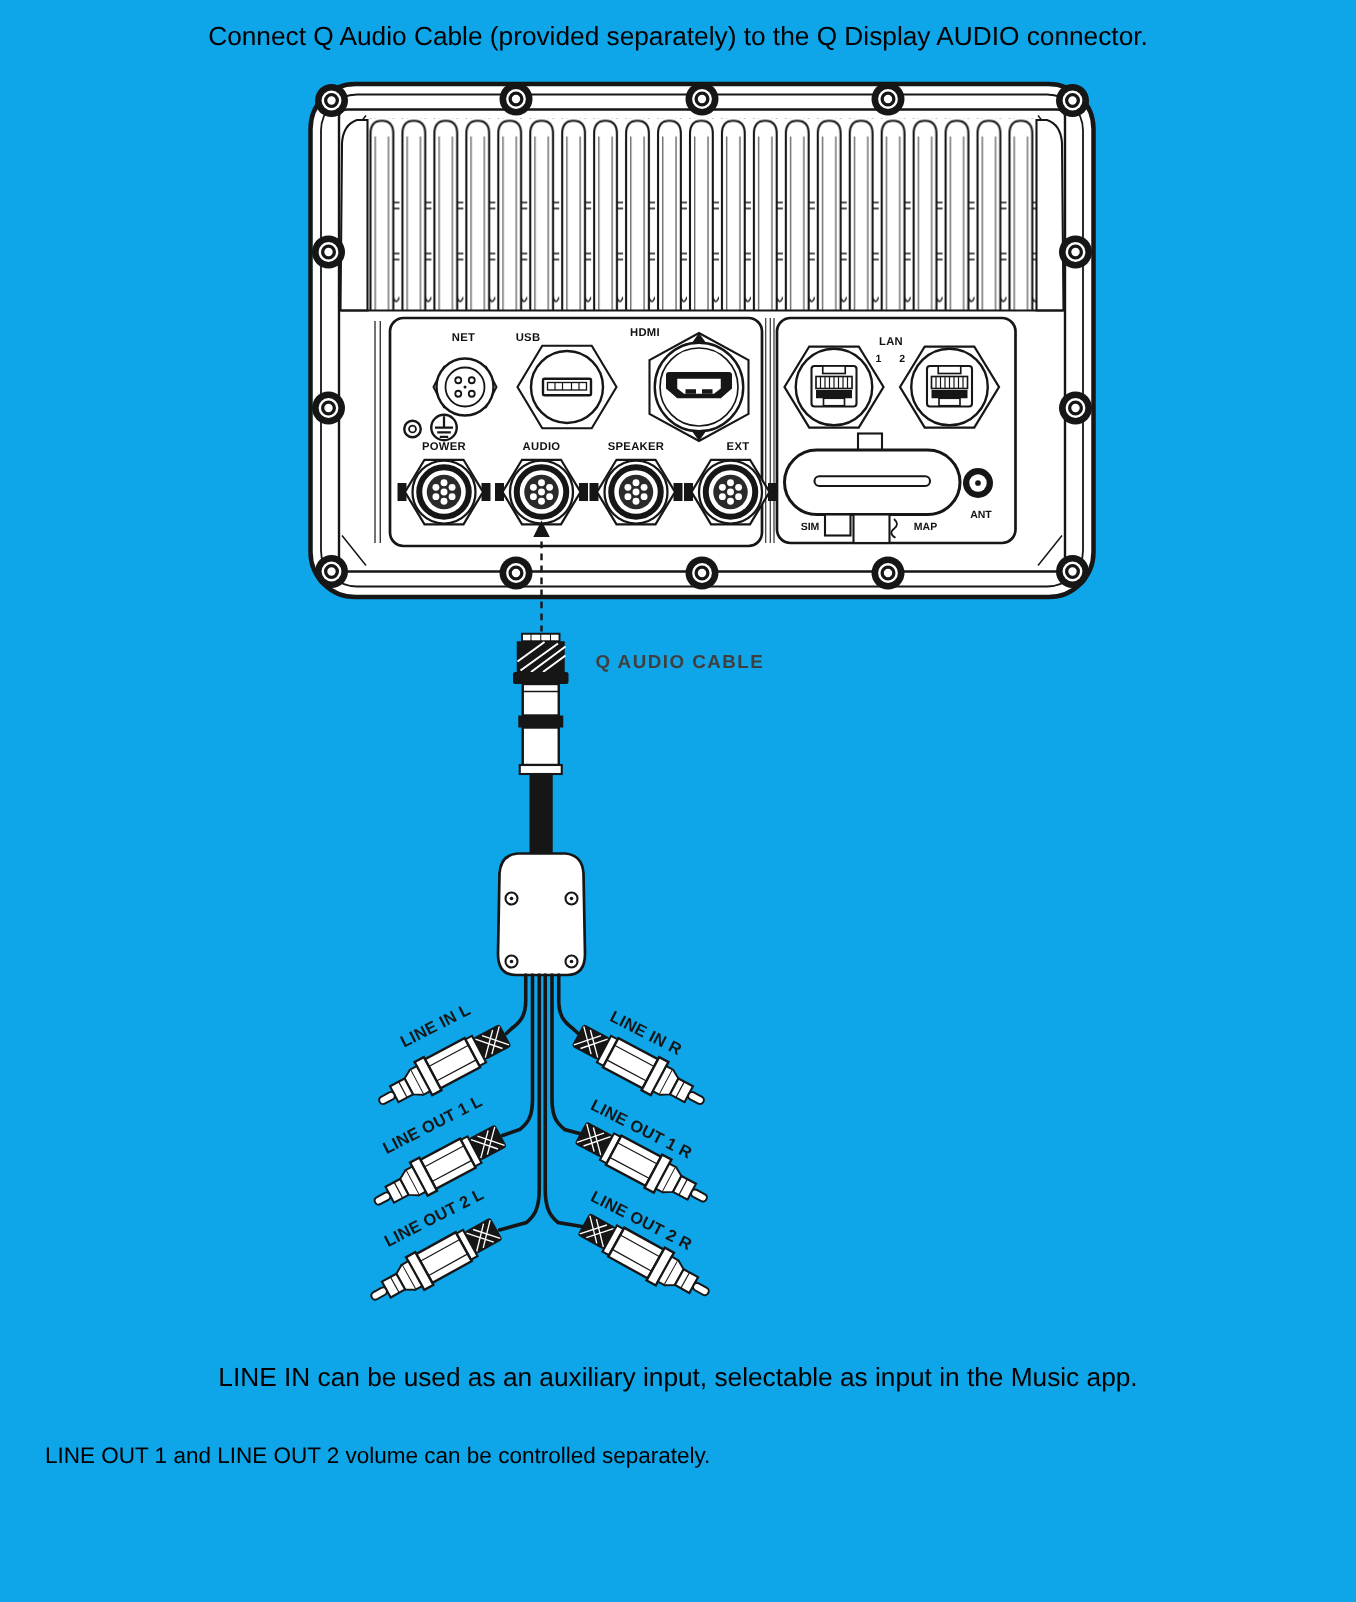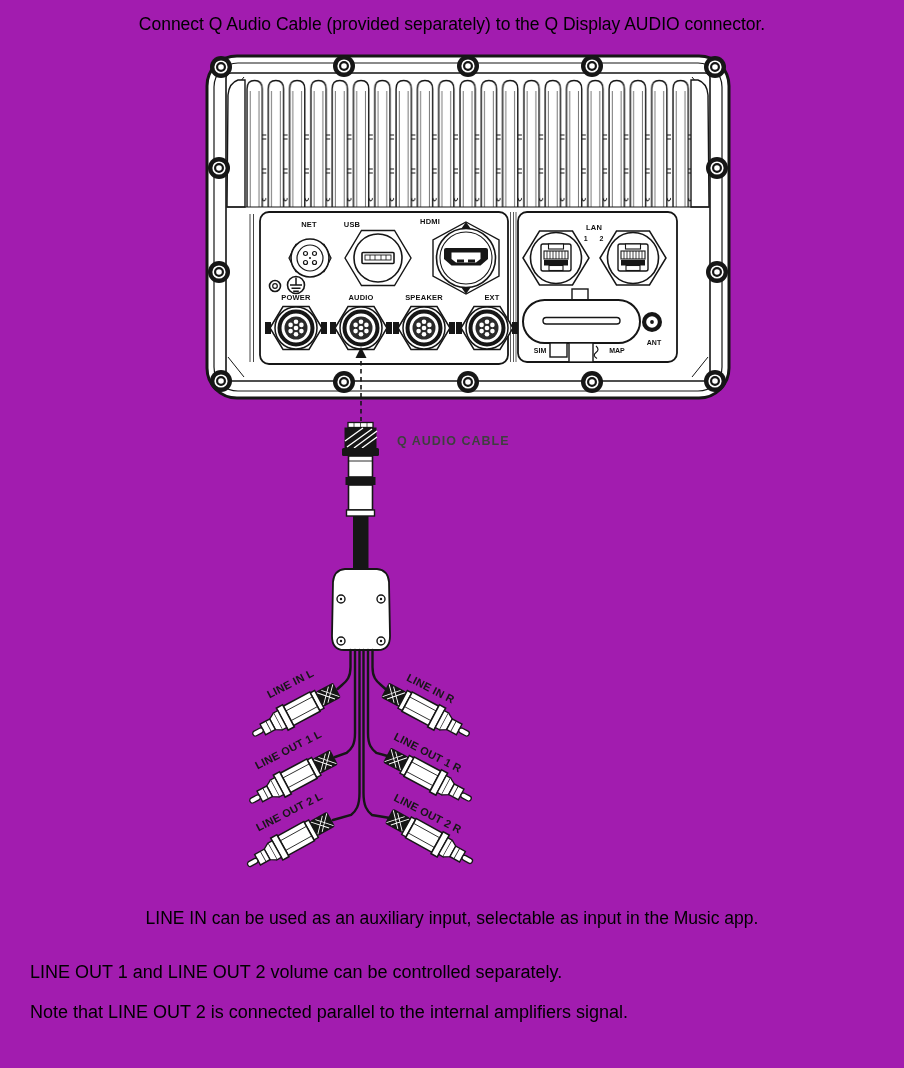--- a/index.html
+++ b/index.html
@@ -1,19 +1,19 @@
 <!DOCTYPE html>
 <html><head>
 <meta charset="utf-8">
 <style>
   html,body{margin:0;padding:0;background:#fff;}
-  .page{position:relative;width:904px;height:1068px;background:#a21caf;overflow:hidden;
+  .page{position:relative;width:904px;height:1068px;background:#0ea5e9;overflow:hidden;
         font-family:"Liberation Sans",sans-serif;color:#000;}
   .caption{position:absolute;left:0;width:904px;text-align:center;font-size:17.5px;}
-  .note-left{position:absolute;left:30px;font-size:18px;}
+  .note-left{position:absolute;left:30px;font-size:15px;}
   #title{top:14px;}
   #note1{top:908px;}
   #note2{top:962px;}
   #note3{top:1002px;}
   svg{position:absolute;top:0;left:0;}
   .ln{stroke:#161616;fill:none;}
   .wh{fill:#fff;stroke:#161616;}
   .bk{fill:#161616;stroke:none;}
   .plabel{font:700 7.5px "Liberation Sans",sans-serif;fill:#111;letter-spacing:.2px;text-anchor:middle;}
   .plabel-sm{font:700 7px "Liberation Sans",sans-serif;fill:#111;text-anchor:middle;}
@@ -258,15 +258,14 @@
       <text x="429" y="692" transform="rotate(27 429 692)" class="rcalabel">LINE IN R</text>
       <text x="290" y="753" transform="rotate(-27 290 753)" class="rcalabel">LINE OUT 1 L</text>
       <text x="426" y="756" transform="rotate(27 426 756)" class="rcalabel">LINE OUT 1 R</text>
       <text x="291" y="815" transform="rotate(-27 291 815)" class="rcalabel">LINE OUT 2 L</text>
       <text x="426" y="817" transform="rotate(27 426 817)" class="rcalabel">LINE OUT 2 R</text>
     </g>
   </svg>
 
   <div id="note1" class="caption">LINE IN can be used as an auxiliary input, selectable as input in the Music app.</div>
   <div id="note2" class="note-left">LINE OUT 1 and LINE OUT 2 volume can be controlled separately.</div>
-  <div id="note3" class="note-left">Note that LINE OUT 2 is connected parallel to the internal amplifiers signal.</div>
 
 </div>
 
 </body></html>

